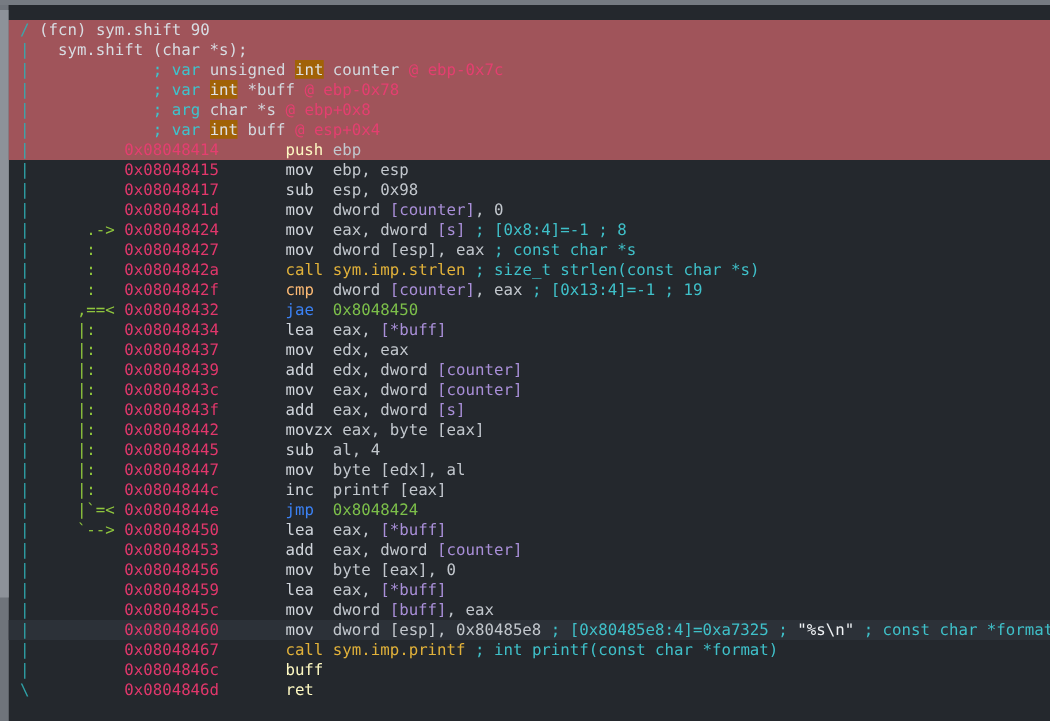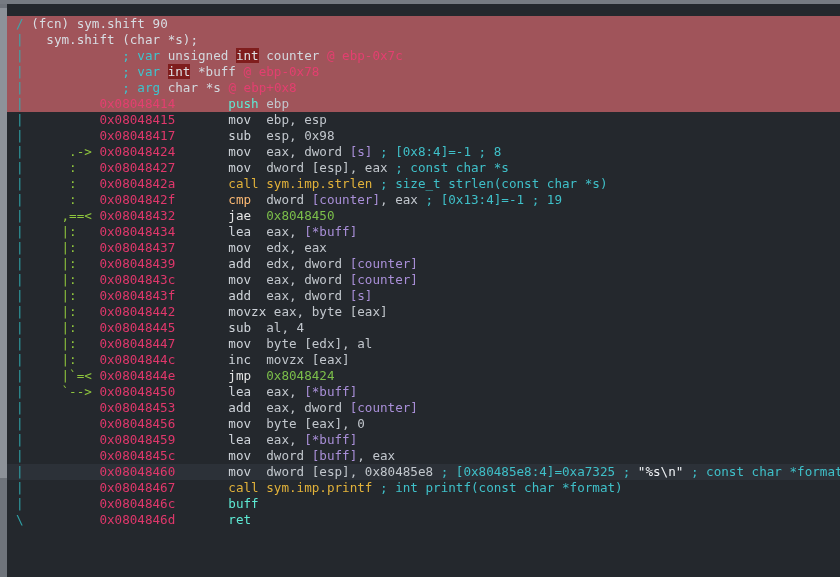--- a/index.html
+++ b/index.html
@@ -48,32 +48,32 @@
   }
   .row.hdr { background: #a0545a; }
   .row.cursor { background: #2c3138; }
 
   
   .c-flow   { color: #2fa3a8; }            
   .c-cmt    { color: #3fc0c9; }
   .c-addr   { color: #e0376b; }
   .c-op     { color: #cfd4da; }            
   .c-reg    { color: #c2c7cd; }
-  .c-push   { color: #5eead4; }            
+  .c-push   { color: #fef9c3; }            
   .c-call   { color: #e2b23a; }            
   .c-cmp    { color: #fdba74; }            
-  .c-jmp    { color: #e5e5e5; }            
+  .c-jmp    { color: #3b82f6; }            
   .c-jaddr  { color: #7cbf4a; }
   .c-var    { color: #a98fd8; }
   .c-arrow  { color: #8fc63d; }            
   .c-str    { color: #f0f3f6; }
   .c-type   { color: #d3d8de; }
   .c-fname  { color: #e2b23a; }
   .hl       { background: #7d7d82; color: #d8dde3; }
-  .row.hdr .hl { background: #7f1d1d; color: #dfe1e5; text-align: center; }
+  .row.hdr .hl { background: #a16207; color: #dfe1e5; text-align: center; }
   .row.hdr .c-cmt { color: #3ec4cd; }
   .row.hdr .c-addr { color: #e43f70; text-align: right; }
   .row.hdr .c-flow { color: #3aa8ad; }
   .row.hdr .c-op { color: #d8dde3; }
 </style>
 </head>
 <body>
 
 <div id="terminal">
 
@@ -88,27 +88,29 @@
     <div class="row hdr"><span class="c-flow">/</span><span class="c-op"> </span><span class="c-op">(fcn)</span><span class="c-op"> </span><span class="c-op">sym.shift</span><span class="c-op"> </span><span class="c-op">90</span></div>
 
     <div class="row hdr"><span class="c-flow">|</span><span class="c-op">   </span><span class="c-op">sym.shift (char *s);</span></div>
 
     <div class="row hdr"><span class="c-flow">|</span><span>             </span><span class="c-cmt">;</span><span> </span><span class="c-cmt">var</span><span> </span><span class="c-type">unsigned </span><span class="hl">int</span><span class="c-type"> counter </span><span class="c-addr">@ ebp-0x7c</span></div>
 
     <div class="row hdr"><span class="c-flow">|</span><span>             </span><span class="c-cmt">;</span><span> </span><span class="c-cmt">var</span><span> </span><span class="hl">int</span><span class="c-type"> *buff </span><span class="c-addr">@ ebp-0x78</span></div>
 
     <div class="row hdr"><span class="c-flow">|</span><span>             </span><span class="c-cmt">;</span><span> </span><span class="c-cmt">arg</span><span> </span><span class="c-type">char</span><span class="c-type"> *s </span><span class="c-addr">@ ebp+0x8</span></div>
 
+    <div class="row hdr"><span class="c-flow">|</span><span>             </span><span class="c-cmt">;</span><span> </span><span class="c-cmt">var</span><span> </span><span class="hl">int</span><span class="c-type"> buff </span><span class="c-addr">@ esp+0x4</span></div>
 
     <div class="row hdr"><span class="c-flow">|</span><span>          </span><span class="c-addr">0x08048414</span><span>       </span><span class="c-push">push</span><span> </span><span class="c-reg">ebp</span></div>
 
     <div class="row"><span class="c-flow">|</span><span>          </span><span class="c-addr">0x08048415</span><span>       </span><span class="c-op">mov</span><span>  </span><span class="c-reg">ebp, esp</span></div>
 
     <div class="row"><span class="c-flow">|</span><span>          </span><span class="c-addr">0x08048417</span><span>       </span><span class="c-op">sub</span><span>  </span><span class="c-reg">esp, 0x98</span></div>
 
+    <div class="row"><span class="c-flow">|</span><span>          </span><span class="c-addr">0x0804841d</span><span>       </span><span class="c-op">mov</span><span>  </span><span class="c-reg">dword </span><span class="c-var">[counter]</span><span class="c-reg">, 0</span></div>
 
     <div class="row"><span class="c-flow">|</span><span>      </span><span class="c-arrow">.-&gt;</span><span> </span><span class="c-addr">0x08048424</span><span>       </span><span class="c-op">mov</span><span>  </span><span class="c-reg">eax, dword </span><span class="c-var">[s]</span><span> </span><span class="c-cmt">; [0x8:4]=-1 ; 8</span></div>
 
     <div class="row"><span class="c-flow">|</span><span>      </span><span class="c-arrow">:</span><span>   </span><span class="c-addr">0x08048427</span><span>       </span><span class="c-op">mov</span><span>  </span><span class="c-reg">dword [esp], eax</span><span> </span><span class="c-cmt">; const char *s</span></div>
 
     <div class="row"><span class="c-flow">|</span><span>      </span><span class="c-arrow">:</span><span>   </span><span class="c-addr">0x0804842a</span><span>       </span><span class="c-call">call</span><span> </span><span class="c-fname">sym.imp.strlen</span><span> </span><span class="c-cmt">; size_t strlen(const char *s)</span></div>
 
     <div class="row"><span class="c-flow">|</span><span>      </span><span class="c-arrow">:</span><span>   </span><span class="c-addr">0x0804842f</span><span>       </span><span class="c-cmp">cmp</span><span>  </span><span class="c-reg">dword </span><span class="c-var">[counter]</span><span class="c-reg">, eax</span><span> </span><span class="c-cmt">; [0x13:4]=-1 ; 19</span></div>
 
     <div class="row"><span class="c-flow">|</span><span>     </span><span class="c-arrow">,==&lt;</span><span> </span><span class="c-addr">0x08048432</span><span>       </span><span class="c-jmp">jae</span><span>  </span><span class="c-jaddr">0x8048450</span></div>
@@ -123,21 +125,21 @@
 
     <div class="row"><span class="c-flow">|</span><span>     </span><span class="c-arrow">|:</span><span>   </span><span class="c-addr">0x0804843f</span><span>       </span><span class="c-op">add</span><span>  </span><span class="c-reg">eax, dword </span><span class="c-var">[s]</span></div>
 
     <div class="row"><span class="c-flow">|</span><span>     </span><span class="c-arrow">|:</span><span>   </span><span class="c-addr">0x08048442</span><span>       </span><span class="c-op">movzx</span><span> </span><span class="c-reg">eax, byte [eax]</span></div>
 
     <div class="row"><span class="c-flow">|</span><span>     </span><span class="c-arrow">|:</span><span>   </span><span class="c-addr">0x08048445</span><span>       </span><span class="c-op">sub</span><span>  </span><span class="c-reg">al, 4</span></div>
 
     <div class="row"><span class="c-flow">|</span><span>     </span><span class="c-arrow">|:</span><span>   </span><span class="c-addr">0x08048447</span><span>       </span><span class="c-op">mov</span><span>  </span><span class="c-reg">byte [edx], al</span></div>
 
 
-    <div class="row"><span class="c-flow">|</span><span>     </span><span class="c-arrow">|:</span><span>   </span><span class="c-addr">0x0804844c</span><span>       </span><span class="c-op">inc</span><span>  </span><span class="c-reg">movzx [eax]</span></div>
+    <div class="row"><span class="c-flow">|</span><span>     </span><span class="c-arrow">|:</span><span>   </span><span class="c-addr">0x0804844c</span><span>       </span><span class="c-op">inc</span><span>  </span><span class="c-reg">printf [eax]</span></div>
 
     <div class="row"><span class="c-flow">|</span><span>     </span><span class="c-arrow">|`=&lt;</span><span> </span><span class="c-addr">0x0804844e</span><span>       </span><span class="c-jmp">jmp</span><span>  </span><span class="c-jaddr">0x8048424</span></div>
 
     <div class="row"><span class="c-flow">|</span><span>     </span><span class="c-arrow">`--&gt;</span><span> </span><span class="c-addr">0x08048450</span><span>       </span><span class="c-op">lea</span><span>  </span><span class="c-reg">eax, </span><span class="c-var">[*buff]</span></div>
 
     <div class="row"><span class="c-flow">|</span><span>          </span><span class="c-addr">0x08048453</span><span>       </span><span class="c-op">add</span><span>  </span><span class="c-reg">eax, dword </span><span class="c-var">[counter]</span></div>
 
     <div class="row"><span class="c-flow">|</span><span>          </span><span class="c-addr">0x08048456</span><span>       </span><span class="c-op">mov</span><span>  </span><span class="c-reg">byte [eax], 0</span></div>
 
     <div class="row"><span class="c-flow">|</span><span>          </span><span class="c-addr">0x08048459</span><span>       </span><span class="c-op">lea</span><span>  </span><span class="c-reg">eax, </span><span class="c-var">[*buff]</span></div>

